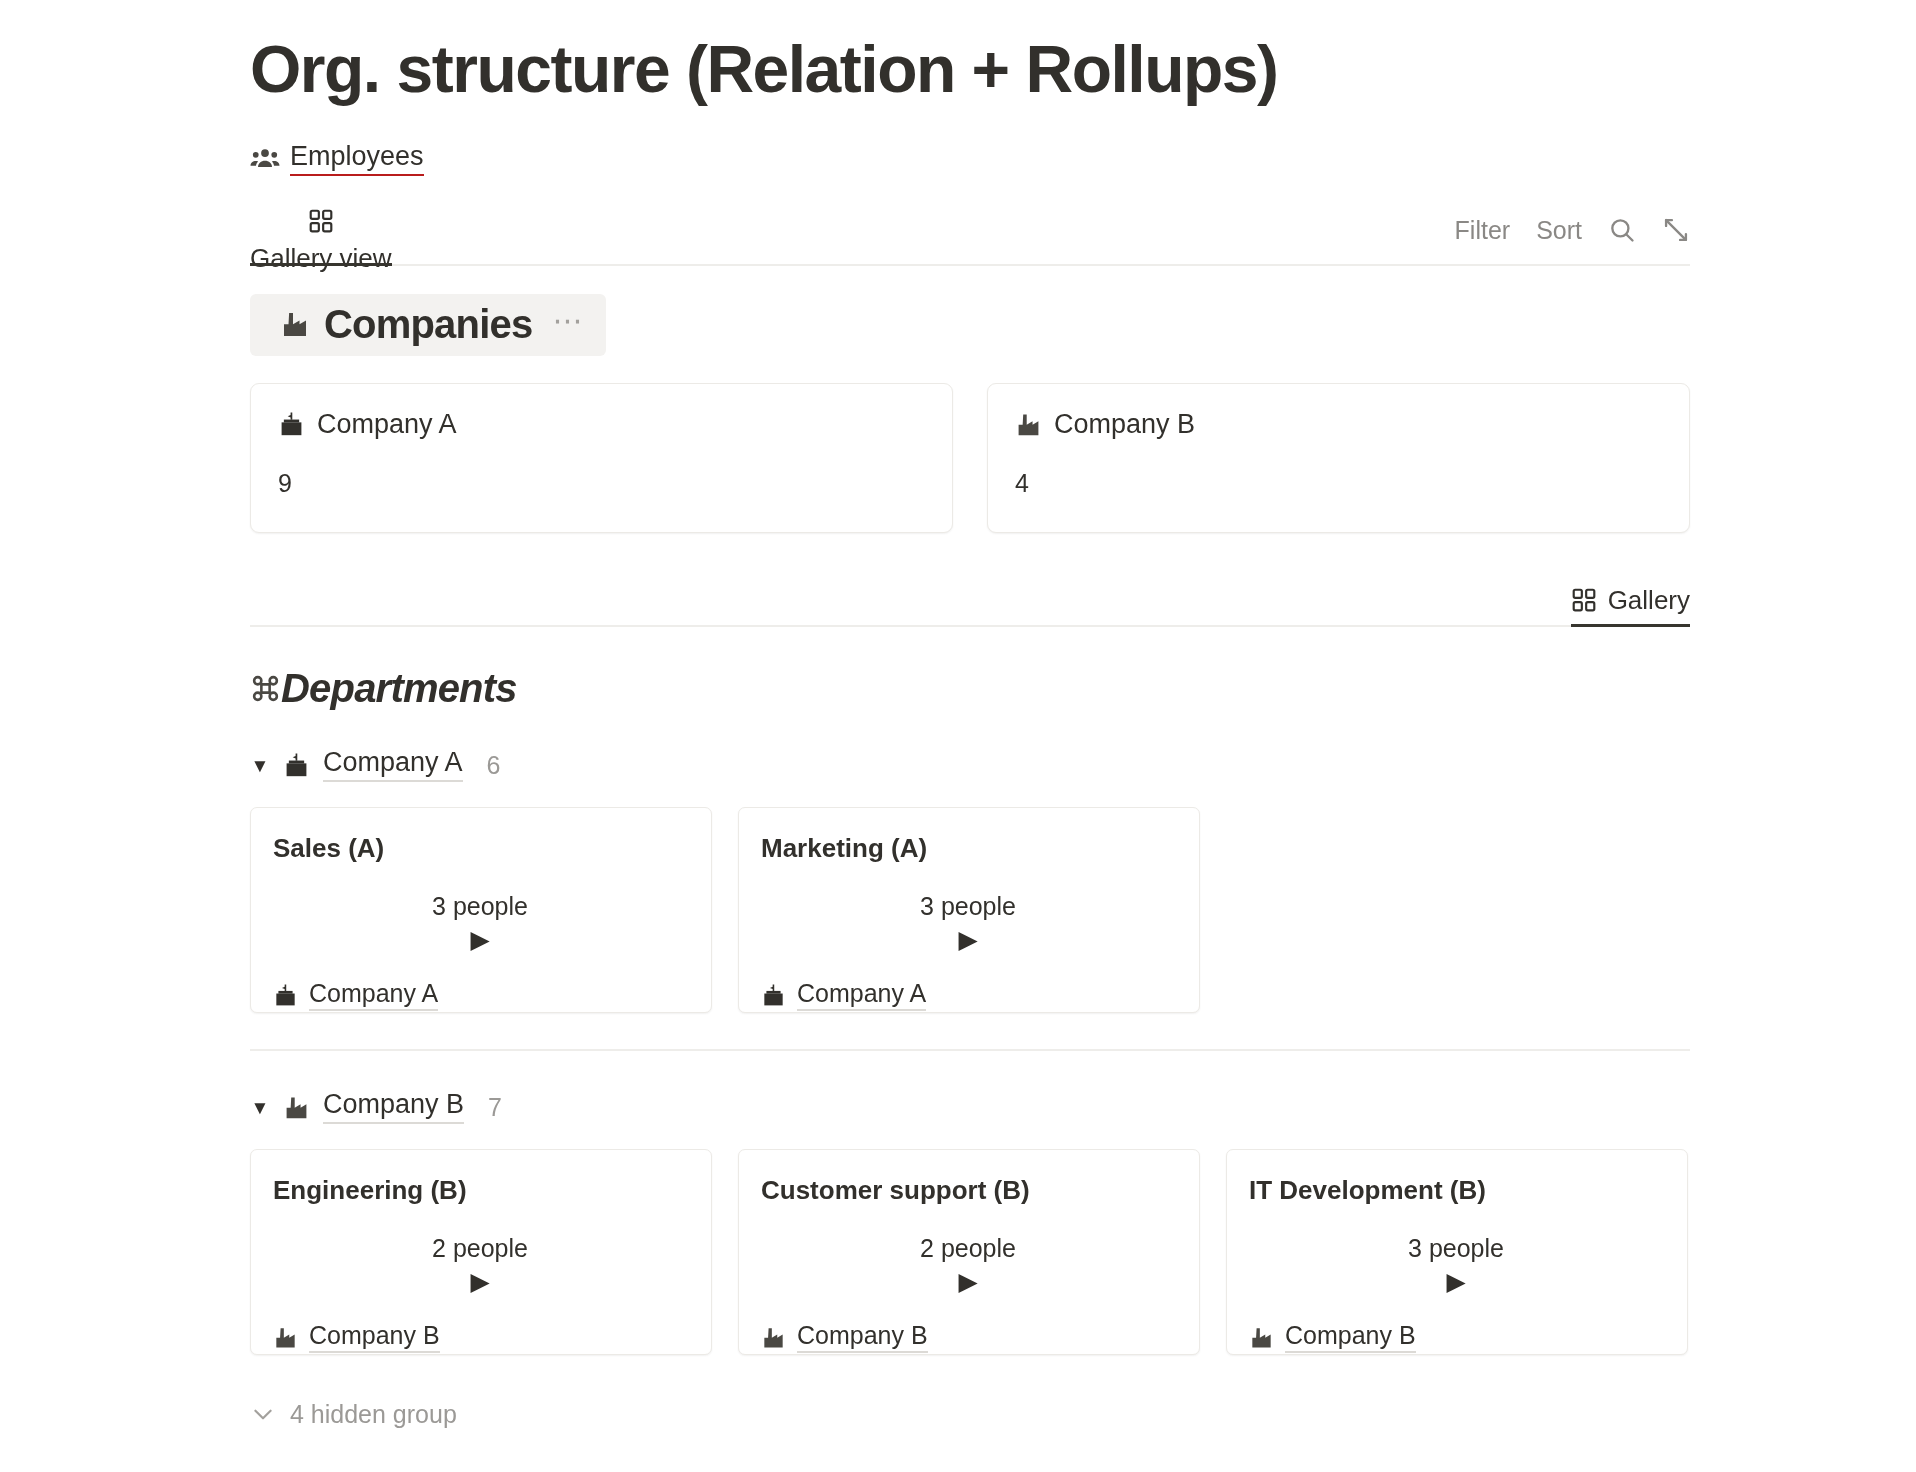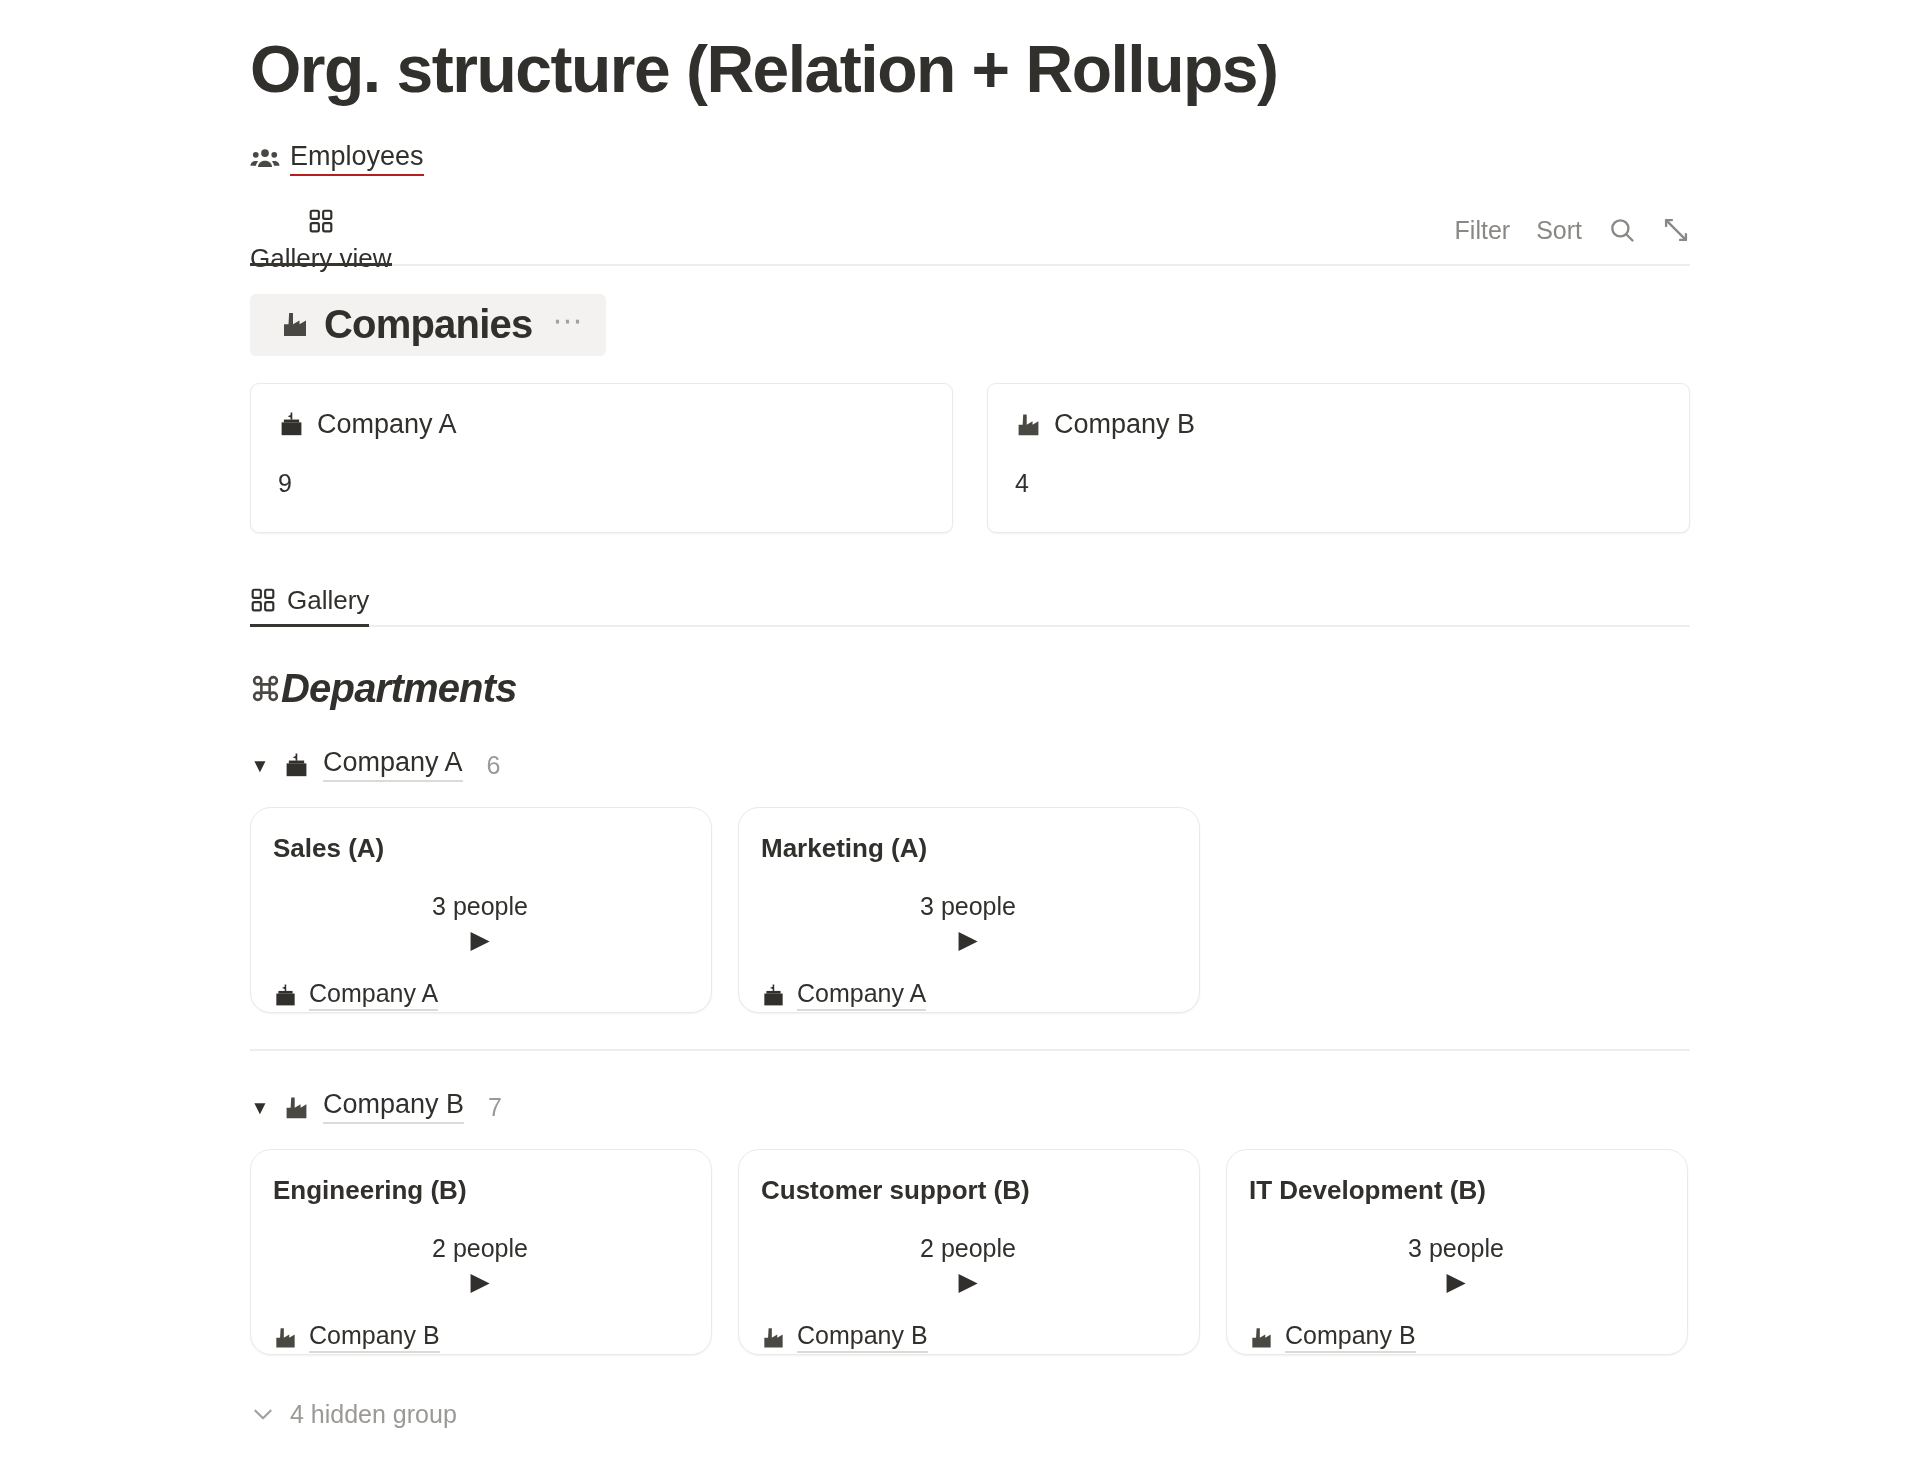--- a/index.html
+++ b/index.html
@@ -157,20 +157,21 @@
   }
 
   
   .subtab-bar {
     position: relative;
     margin-top: 38px;
     height: 56px;
     display: flex;
     align-items: flex-end;
     border-bottom: 2px solid #eeedea;
+    justify-content: flex-end;
   }
   .subtab {
     display: flex;
     align-items: center;
     gap: 11px;
     padding-bottom: 12px;
     position: relative;
   }
   .subtab .tab-text { font-size: 26px; color: #32302c; line-height: 1; }
   .subtab::after {
@@ -232,21 +233,21 @@
   }
 
   .cards-row {
     display: flex;
     gap: 26px;
     margin-top: 22px;
   }
   .dept-card {
     width: 462px;
     border: 1.6px solid #eceae6;
-    border-radius: 21px;
+    border-radius: 7px;
     background: #fff;
     box-shadow: 0 1px 2px rgba(15,15,15,0.06);
     padding: 26px 24px 20px 22px;
     height: 206px;
   }
   .dept-card .dc-title {
     font-size: 26px;
     font-weight: bold;
     color: #32302c;
     line-height: 1.15;

